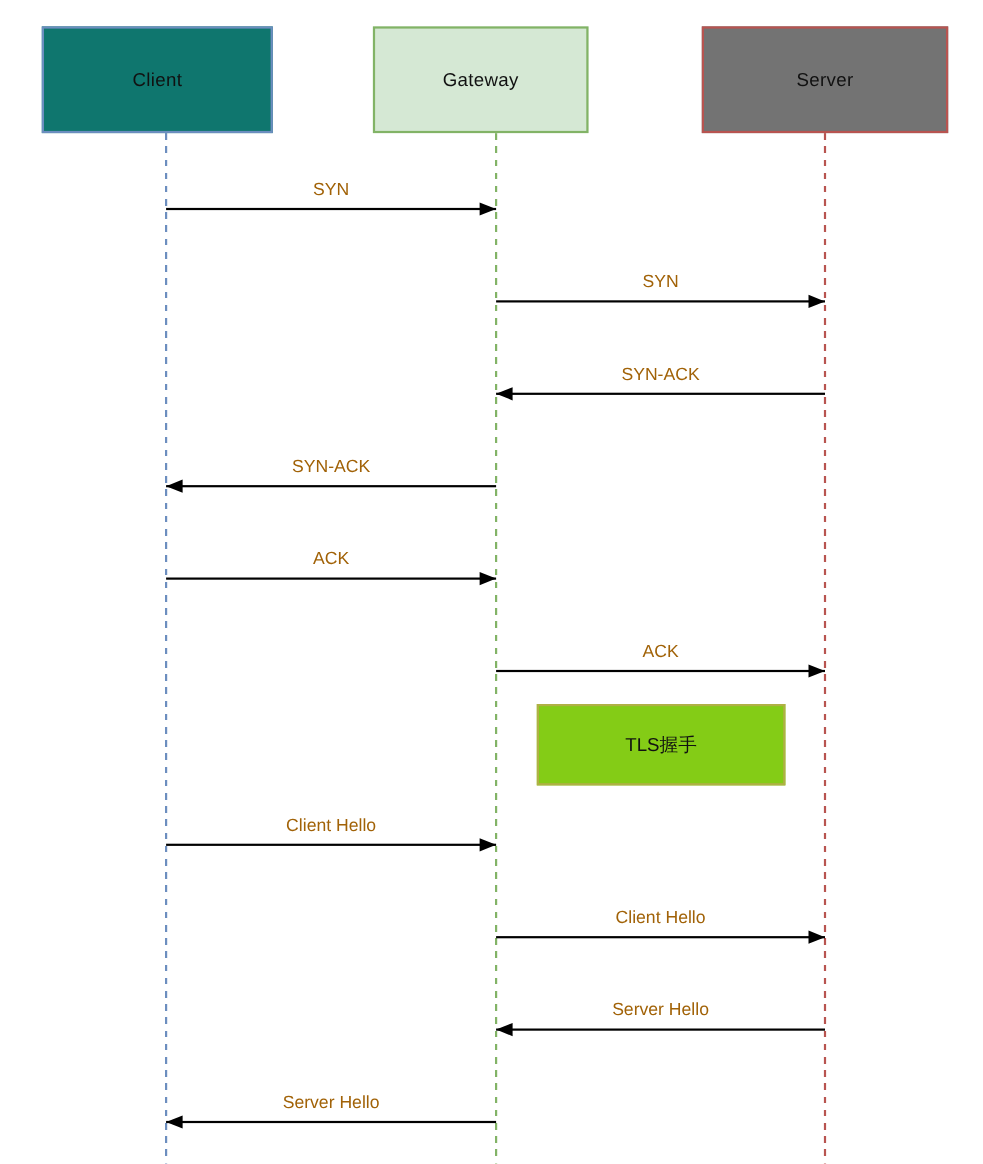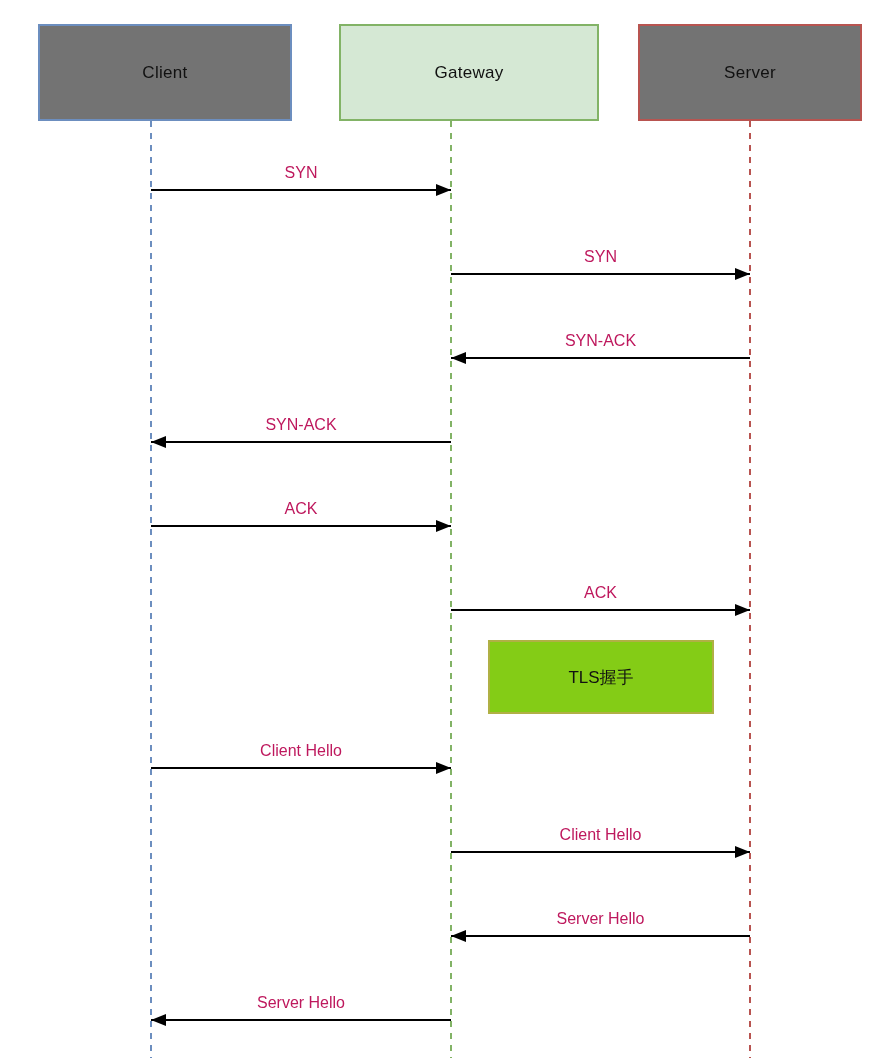--- a/index.html
+++ b/index.html
@@ -43,21 +43,21 @@
     height: 32px;
     z-index: 2;
   }
   .message-label {
     position: absolute;
     left: 0;
     right: 0;
     bottom: 9px;
     text-align: center;
     font-size: 16px;
-    color: #be185d;
+    color: #a16207;
     white-space: nowrap;
   }
   .message-line {
     position: absolute;
     left: 0;
     right: 0;
     top: 30px;
     height: 2px;
     background: #000000;
   }
@@ -106,24 +106,24 @@
 </head>
 <body>
 
 <div id="canvas">
   <div id="lifelines-layer">
       <div class="lifeline" style="left: 150px; top: 121px; height: 937px; --lc: #6c8ebf;"></div>
       <div class="lifeline" style="left: 450px; top: 121px; height: 937px; --lc: #82b366;"></div>
       <div class="lifeline" style="left: 749px; top: 121px; height: 937px; --lc: #b85450;"></div>
     </div>
   <div id="actors-layer">
-      <div class="actor-box" style="left: 38px; top: 24px; width: 254px; height: 97px; background: #737373; border-color: rgb(108, 142, 191);">
+      <div class="actor-box" style="left: 38px; top: 24px; width: 210px; height: 97px; background: #0f766e; border-color: rgb(108, 142, 191);">
         <div class="actor-label">Client</div>
       </div>
-      <div class="actor-box" style="left: 339px; top: 24px; width: 260px; height: 97px; background: rgb(213, 232, 212); border-color: rgb(130, 179, 102);">
+      <div class="actor-box" style="left: 339px; top: 24px; width: 196px; height: 97px; background: rgb(213, 232, 212); border-color: rgb(130, 179, 102);">
         <div class="actor-label">Gateway</div>
       </div>
       <div class="actor-box" style="left: 638px; top: 24px; width: 224px; height: 97px; background: #737373; border-color: rgb(184, 84, 80);">
         <div class="actor-label">Server</div>
       </div>
     </div>
   <div id="messages-layer">
       <div class="message" style="left: 151px; top: 159px; width: 300px;">
         <div class="message-label">SYN</div>
         <div class="message-line"></div>

